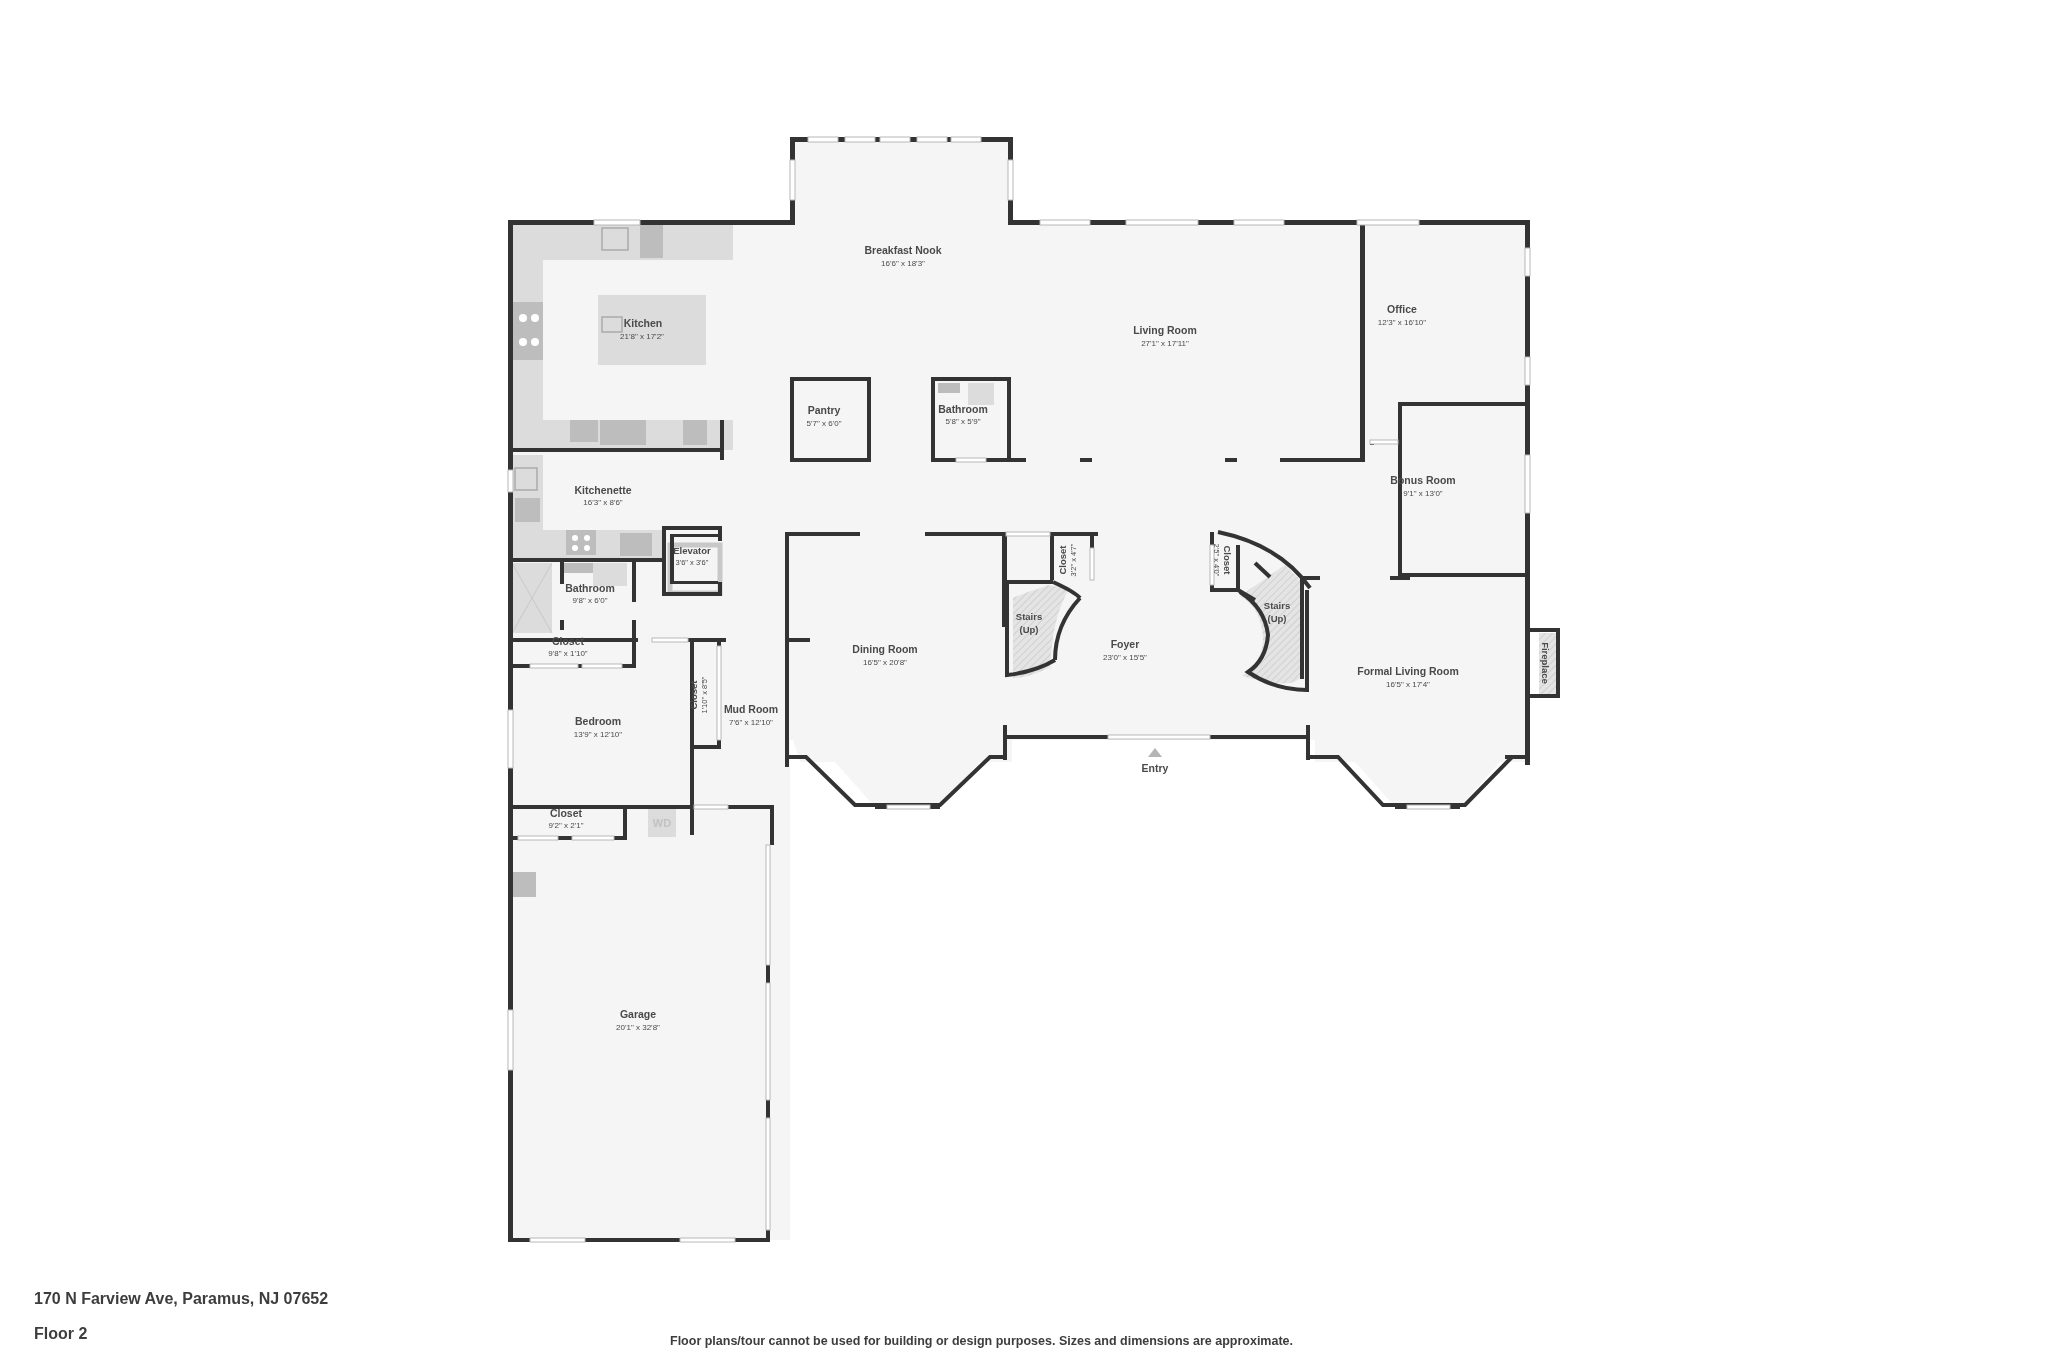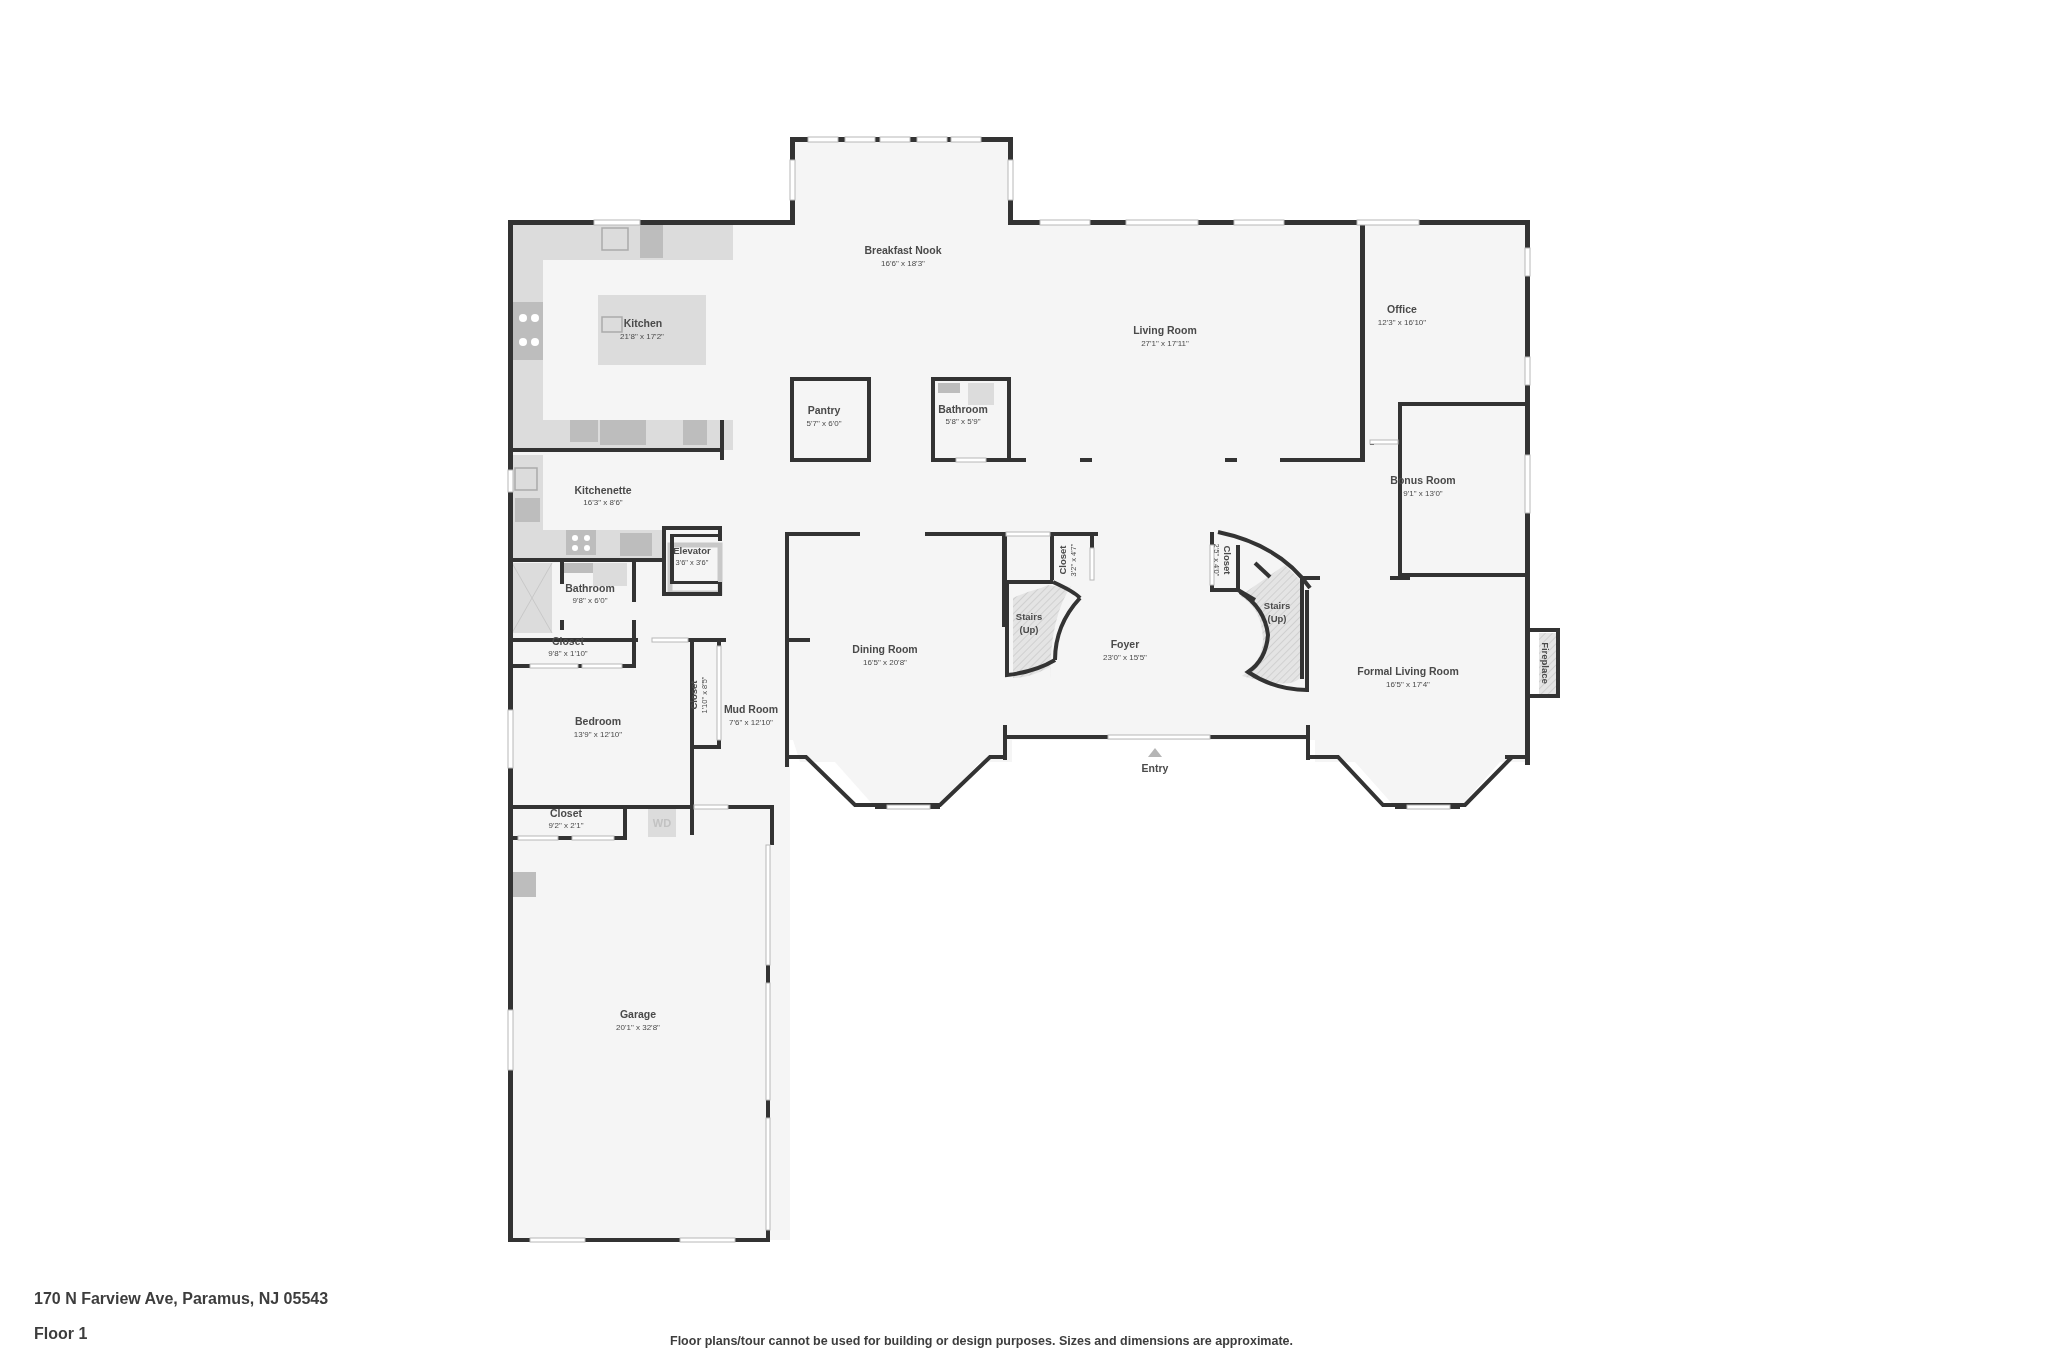--- a/index.html
+++ b/index.html
@@ -377,15 +377,15 @@
       </g>
     <g transform="translate(1545,663) rotate(90)">
         <text class="room-name-sm" x="0" y="3">Fireplace</text>
       </g>
     <g>
         <text class="room-name" x="1155" y="772">Entry</text>
       </g>
   </g>
 </svg>
 
-<div class="footer-address">170 N Farview Ave, Paramus, NJ 05543</div>
-<div class="footer-floor">Floor 1</div>
+<div class="footer-address">170 N Farview Ave, Paramus, NJ 07652</div>
+<div class="footer-floor">Floor 2</div>
 <div class="footer-disclaimer">Floor plans/tour cannot be used for building or design purposes. Sizes and dimensions are approximate.</div>
 
 </body></html>

